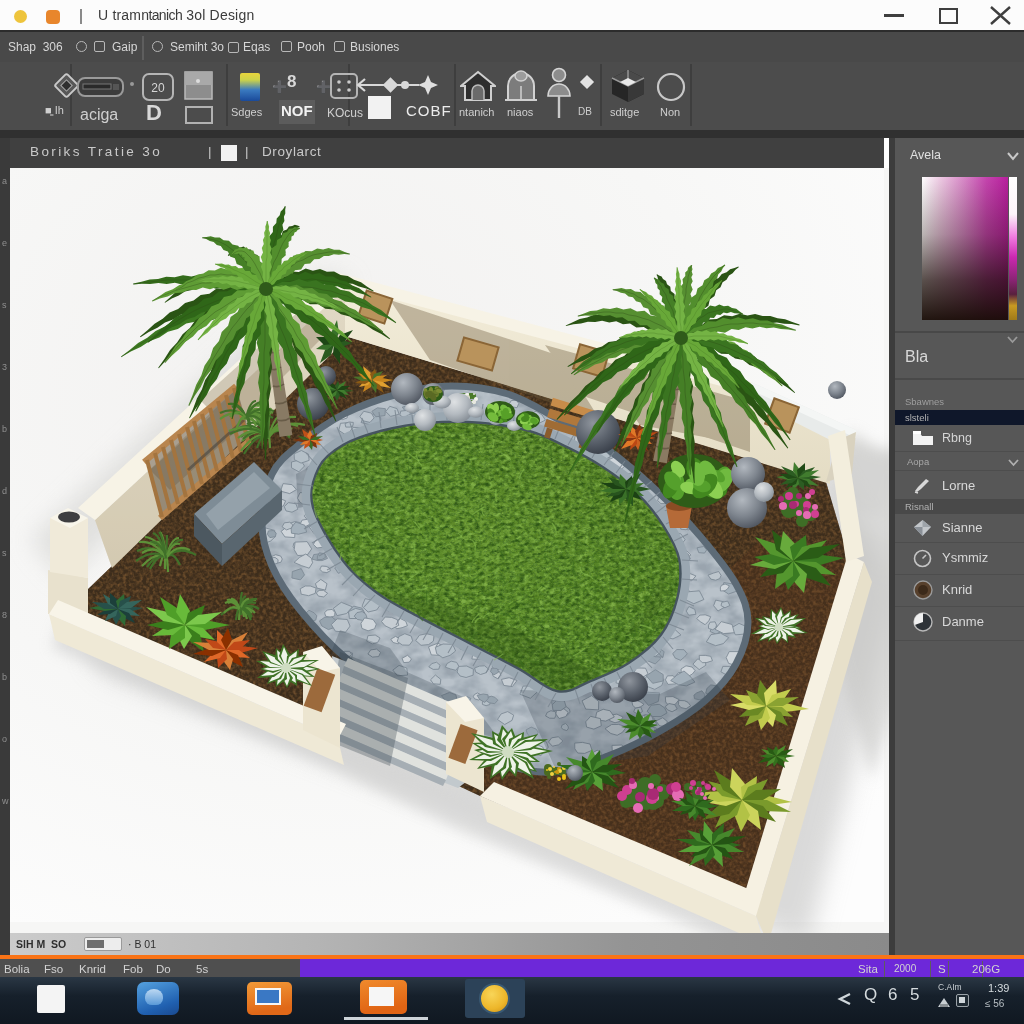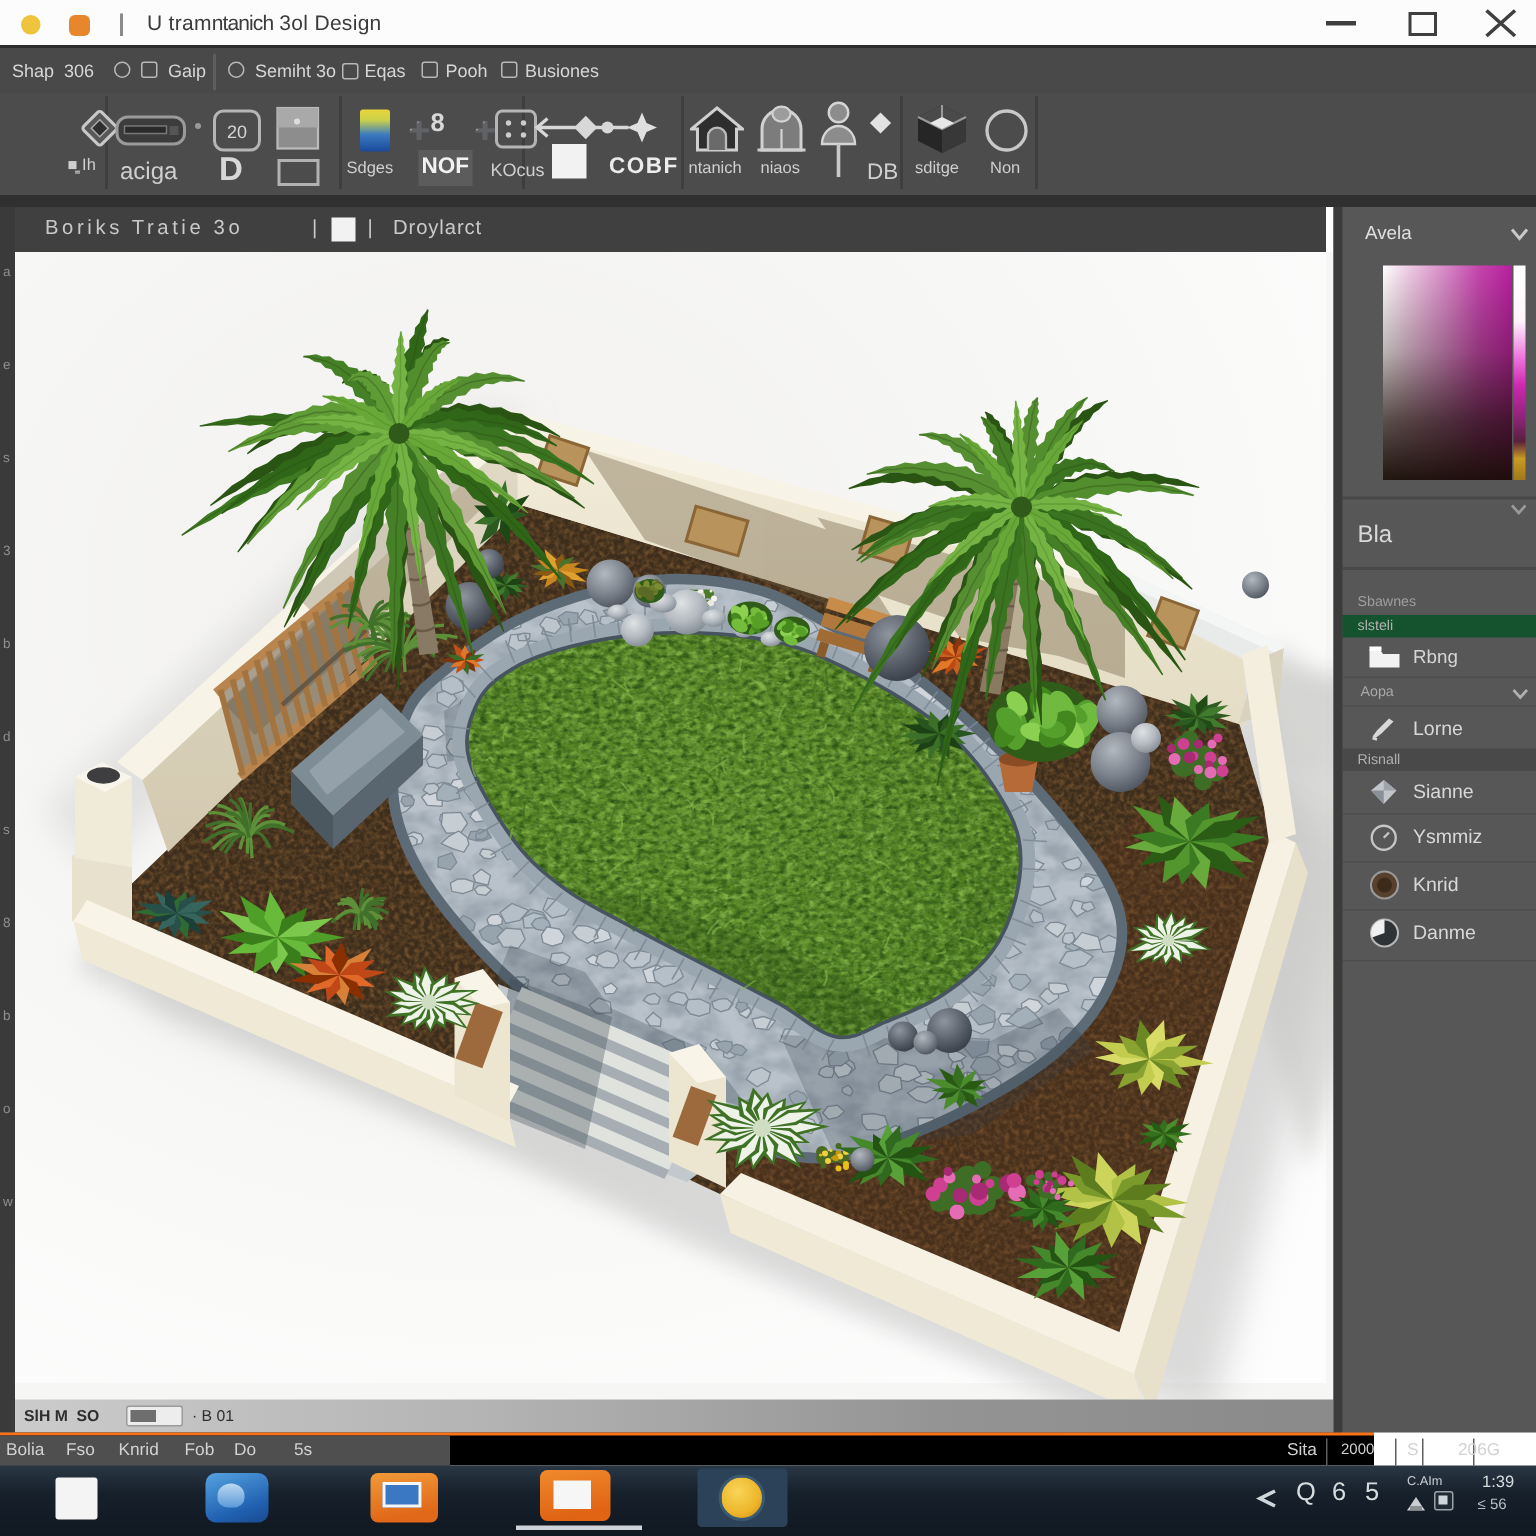--- a/index.html
+++ b/index.html
@@ -6,21 +6,21 @@
 .abs{position:absolute}
 #titlebar{left:0;top:0;width:1024px;height:30px;background:#fcfcfc}
 #menubar{left:0;top:30px;width:1024px;height:32px;background:#494949;border-top:2px solid #2c2c2c}
 #toolbar{left:0;top:62px;width:1024px;height:68px;background:#4c4c4c}
 #seam{left:0;top:130px;width:1024px;height:8px;background:#303030}
 #docbar{left:0;top:138px;width:884px;height:30px;background:#404040}
 #leftstrip{left:0;top:138px;width:10px;height:817px;background:#3a3a3a}
 #canvas{left:10px;top:168px;width:879px;height:765px;background:#f6f6f5}
 #canvstrip{left:10px;top:933px;width:879px;height:22px;background:linear-gradient(90deg,#cbcbcb,#b4b4b4 35%,#949494 70%,#8a8a8a)}
 #rightpanel{left:889px;top:138px;width:135px;height:817px;background:#575757;border-left:6px solid #3c3c3c}
-#statusbar{left:0;top:955px;width:916px;height:22px;background:#000000;border-top:2px solid #f97316}
+#statusbar{left:0;top:955px;width:1024px;height:22px;background:#6d28d9;border-top:4px solid #f97316}
 #taskbar{left:0;top:977px;width:1024px;height:47px;background:linear-gradient(180deg,#2a3744 0%,#16202b 40%,#101821 100%)}
 .mtxt{color:#d6d6d6;font-size:12px;line-height:30px}
 .ttxt{color:#cfcfcf;font-size:11px}
 </style></head><body>
 <div id="titlebar" class="abs">
     <div class="abs" style="left:14px;top:10px;width:13px;height:13px;border-radius:50%;background:#eec43c"></div>
     <div class="abs" style="left:46px;top:10px;width:14px;height:14px;border-radius:4px;background:#e8862c"></div>
     <div class="abs" style="left:80px;top:9px;width:1.5px;height:15px;background:#8a8a8a"></div>
     <div class="abs" style="left:98px;top:7px;font-size:14px;color:#3b3b3b;letter-spacing:.2px">U tram<span style="letter-spacing:-.6px">ntanich</span> 3ol Design</div>
     <div class="abs" style="left:884px;top:14px;width:20px;height:2.5px;background:#3f3f3f"></div>
@@ -92,42 +92,42 @@
     <svg class="abs" style="left:355px;top:12px" width="80" height="22">
       <path d="M4,11 H64" stroke="#d8d8d8" stroke-width="2.2"></path>
       <path d="M10,5 L3,11 L10,17" fill="none" stroke="#d8d8d8" stroke-width="2.2"></path>
       <rect x="30" y="5.5" width="11" height="11" transform="rotate(45 35.5 11)" fill="#d8d8d8"></rect>
       <circle cx="50" cy="11" r="4" fill="#d8d8d8"></circle>
     </svg>
     <svg class="abs" style="left:417px;top:12px" width="22" height="22">
       <path d="M11,1 L14,8 L21,11 L14,14 L11,21 L8,14 L1,11 L8,8 Z" fill="#e0e0e0"></path>
     </svg>
     <div class="abs" style="left:368px;top:34px;width:23px;height:23px;background:#f2f2f2"></div>
-    <div class="abs" style="left:406px;top:40px;color:#ececec;font-size:15px;font-weight:bold;letter-spacing:1px">COBF</div>
+    <div class="abs" style="left:406px;top:40px;color:#ececec;font-size:15px;font-weight:normal;letter-spacing:1px">COBF</div>
     <svg class="abs" style="left:460px;top:8px" width="36" height="32">
       <polygon points="18,2 35,16 31,16 31,30 5,30 5,16 1,16" fill="#2e2e2e" stroke="#cfcfcf" stroke-width="2"></polygon>
       <path d="M12,30 v-9 a6,6 0 0 1 12,0 v9" fill="#6a6a6a" stroke="#bbb" stroke-width="1.5"></path>
     </svg>
     <div class="abs ttxt" style="left:459px;top:44px;font-size:11px">ntanich</div>
     <svg class="abs" style="left:502px;top:4px" width="38" height="38">
       <path d="M6,34 v-14 a13,13 0 0 1 26,0 v14 Z" fill="#7c7c7c" stroke="#d2d2d2" stroke-width="2"></path>
       <ellipse cx="19" cy="10" rx="6" ry="5" fill="#9c9c9c" stroke="#d2d2d2" stroke-width="1.5"></ellipse>
       <path d="M19,20 v14" stroke="#d2d2d2" stroke-width="1.5"></path>
       <path d="M3,34 h32" stroke="#cfcfcf" stroke-width="2"></path>
     </svg>
     <div class="abs ttxt" style="left:507px;top:44px;font-size:11px">niaos</div>
     <svg class="abs" style="left:544px;top:4px" width="30" height="56">
       <circle cx="15" cy="9" r="6.5" fill="#8c8c8c" stroke="#d5d5d5" stroke-width="1.6"></circle>
       <path d="M4,30 a11,12 0 0 1 22,0 Z" fill="#8c8c8c" stroke="#d5d5d5" stroke-width="1.6"></path>
       <path d="M15,30 v22" stroke="#c9c9c9" stroke-width="2.4"></path>
     </svg>
     <svg class="abs" style="left:578px;top:12px" width="18" height="16">
       <rect x="4" y="3" width="10" height="10" transform="rotate(45 9 8)" fill="#e2e2e2"></rect>
     </svg>
-    <div class="abs ttxt" style="left:578px;top:44px;font-size:15px">DB</div>
+    <div class="abs ttxt" style="left:578px;top:44px;font-size:10px">DB</div>
     <svg class="abs" style="left:608px;top:6px" width="40" height="36">
       <polygon points="20,2 36,10 36,26 20,34 4,26 4,10" fill="#262626"></polygon>
       <polygon points="20,2 36,10 20,18 4,10" fill="#4a4a4a"></polygon>
       <polygon points="20,18 36,10 36,26 20,34" fill="#383838"></polygon>
       <path d="M20,2 V18 M4,10 L20,18 L36,10" stroke="#9a9a9a" stroke-width="1.4" fill="none"></path>
       <polygon points="20,10 28,14 20,18 12,14" fill="#e8e8e8"></polygon>
     </svg>
     <div class="abs ttxt" style="left:610px;top:44px;font-size:11px">sditge</div>
     <svg class="abs" style="left:654px;top:8px" width="34" height="34">
       <circle cx="17" cy="17" r="13" fill="none" stroke="#c8c8c8" stroke-width="2.2"></circle>
@@ -1686,21 +1686,21 @@
     </svg>
     <div class="abs" style="left:27px;top:39px;width:86px;height:143px;background:linear-gradient(180deg,rgba(25,12,6,0) 0%,rgba(28,14,7,0.3) 40%,rgba(26,13,7,0.72) 72%,rgba(24,12,6,0.96) 100%),linear-gradient(90deg,#ffffff 0%,#eecce4 20%,#d88ac8 48%,#c544ae 75%,#b81f9e 100%)"></div>
     <div class="abs" style="left:114px;top:39px;width:8px;height:143px;background:linear-gradient(180deg,#ffffff 0%,#fdf4fa 26%,#f07ae0 42%,#cc28b0 56%,#8a2474 72%,#58203e 82%,#c89a22 90%,#a07a1a 100%)"></div>
     <div class="abs" style="left:0;top:193px;width:129px;height:1.5px;background:#484848"></div>
     <svg class="abs" style="left:111px;top:197px" width="13" height="9">
       <path d="M2,2 L6.5,7 L11,2" stroke="#9a9a9a" stroke-width="1.8" fill="none"></path>
     </svg>
     <div class="abs" style="left:10px;top:210px;color:#d8d8d8;font-size:16px">Bla</div>
     <div class="abs" style="left:0;top:240px;width:129px;height:1.5px;background:#494949"></div>
     <div class="abs" style="left:10px;top:258px;color:#9e9e9e;font-size:9.5px">Sbawnes</div>
-    <div class="abs" style="left:0;top:272px;width:129px;height:15px;background:#14532d">
+    <div class="abs" style="left:0;top:272px;width:129px;height:15px;background:#0f172a">
       <div class="abs" style="left:10px;top:2px;color:#b2b2b2;font-size:9.5px">slsteli</div>
     </div>
     <svg class="abs" style="left:17px;top:291px" width="22" height="17">
       <path d="M1,4 h7 l2,3 h11 v9 h-20 Z" fill="#f2f2f2"></path>
       <rect x="1" y="2" width="8" height="3" fill="#fff"></rect>
     </svg>
     <div class="abs" style="left:47px;top:293px;color:#d5d5d5;font-size:12.5px">Rbng</div>
     <div class="abs" style="left:0;top:313px;width:129px;height:1px;background:#4d4d4d"></div>
     <div class="abs" style="left:12px;top:318px;color:#a8a8a8;font-size:9.5px">Aopa</div>
     <svg class="abs" style="left:112px;top:320px" width="13" height="9">

